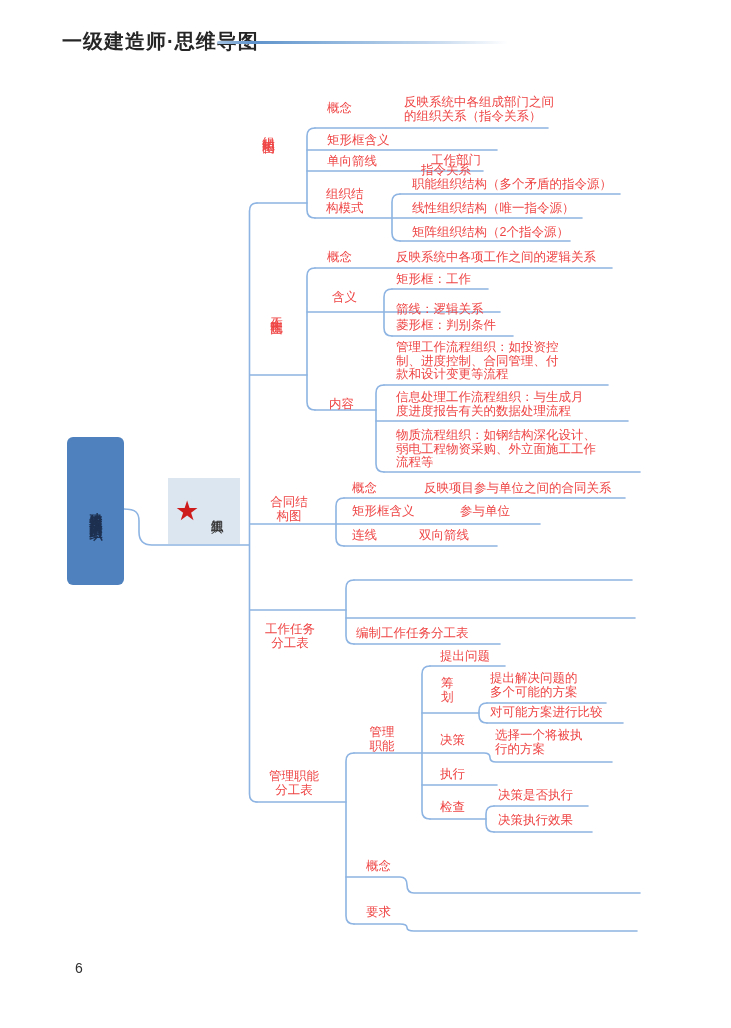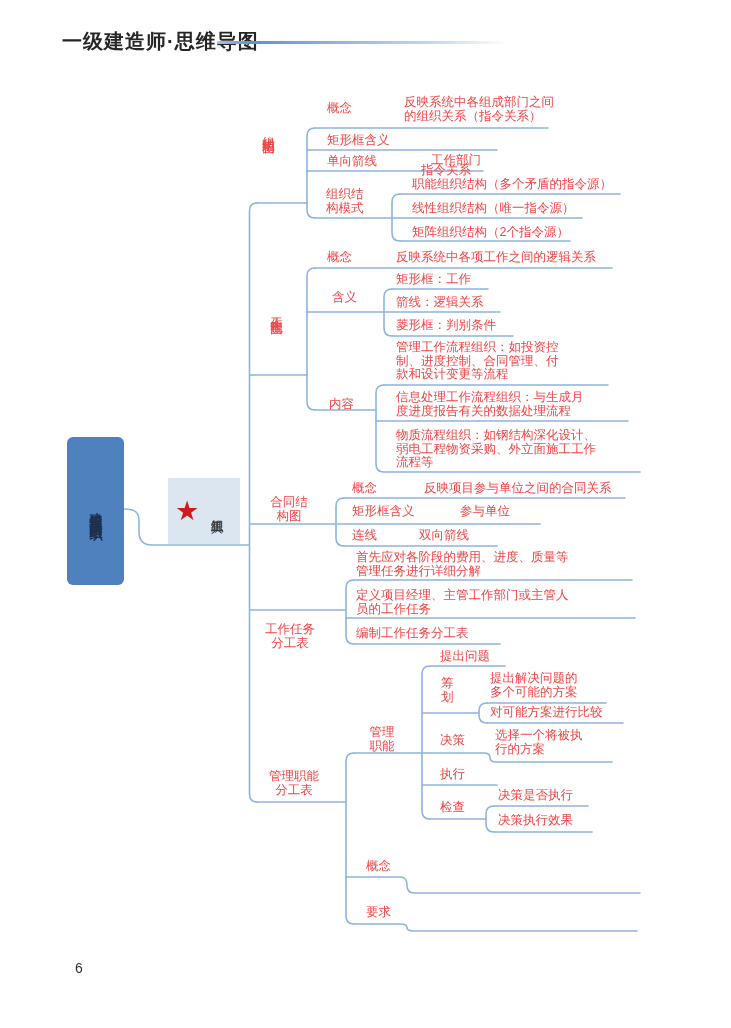--- a/index.html
+++ b/index.html
@@ -109,38 +109,36 @@
   <div class="t w" style="left:326px;top:188px;width:40px;">组织结构模式</div>
   <div class="t" style="left:412px;top:178px;">职能组织结构（多个矛盾的指令源）</div>
   <div class="t" style="left:412px;top:202px;">线性组织结构（唯一指令源）</div>
   <div class="t" style="left:412px;top:226px;">矩阵组织结构（2个指令源）</div>
 
   <div class="t vtext" style="left:269px;top:307px;">工作流程图</div>
   <div class="t" style="left:327px;top:251px;">概念</div>
   <div class="t" style="left:396px;top:251px;">反映系统中各项工作之间的逻辑关系</div>
   <div class="t" style="left:332px;top:291px;">含义</div>
   <div class="t" style="left:396px;top:273px;">矩形框：工作</div>
-  <div class="t" style="left:396px;top:296px;">箭线：逻辑关系</div>
+  <div class="t" style="left:396px;top:304px;font-family:Liberation Mono, monospace;">箭线：逻辑关系</div>
   <div class="t" style="left:396px;top:319px;">菱形框：判别条件</div>
   <div class="t" style="left:329px;top:398px;">内容</div>
   <div class="t w" style="left:396px;top:341px;width:172px;">管理工作流程组织：如投资控制、进度控制、合同管理、付款和设计变更等流程</div>
   <div class="t w" style="left:396px;top:391px;width:198px;">信息处理工作流程组织：与生成月度进度报告有关的数据处理流程</div>
   <div class="t w" style="left:396px;top:429px;width:210px;">物质流程组织：如钢结构深化设计、弱电工程物资采购、外立面施工工作流程等</div>
 
   <div class="t w c" style="left:266px;top:496px;width:46px;">合同结构图</div>
   <div class="t" style="left:352px;top:482px;">概念</div>
   <div class="t" style="left:424px;top:482px;">反映项目参与单位之间的合同关系</div>
   <div class="t" style="left:352px;top:505px;">矩形框含义</div>
   <div class="t" style="left:460px;top:505px;">参与单位</div>
   <div class="t" style="left:352px;top:529px;">连线</div>
   <div class="t" style="left:419px;top:529px;">双向箭线</div>
 
   <div class="t w c" style="left:262px;top:584px;width:56px;margin-top:39px;">工作任务分工表</div>
-  <div class="t w" style="left:356px;top:551px;width:218px;">首先应对各阶段的费用、进度、质量等管理任务进行详细分解</div>
-  <div class="t w" style="left:356px;top:589px;width:218px;">定义项目经理、主管工作部门或主管人员的工作任务</div>
   <div class="t" style="left:356px;top:627px;">编制工作任务分工表</div>
 
   <div class="t w c" style="left:266px;top:770px;width:56px;">管理职能分工表</div>
   <div class="t w c" style="left:368px;top:726px;width:28px;">管理职能</div>
   <div class="t" style="left:440px;top:650px;">提出问题</div>
   <div class="t w" style="left:441px;top:677px;width:14px;">筹划</div>
   <div class="t w" style="left:490px;top:672px;width:92px;">提出解决问题的多个可能的方案</div>
   <div class="t" style="left:490px;top:706px;">对可能方案进行比较</div>
   <div class="t" style="left:440px;top:734px;">决策</div>
   <div class="t w" style="left:495px;top:729px;width:92px;">选择一个将被执行的方案</div>

